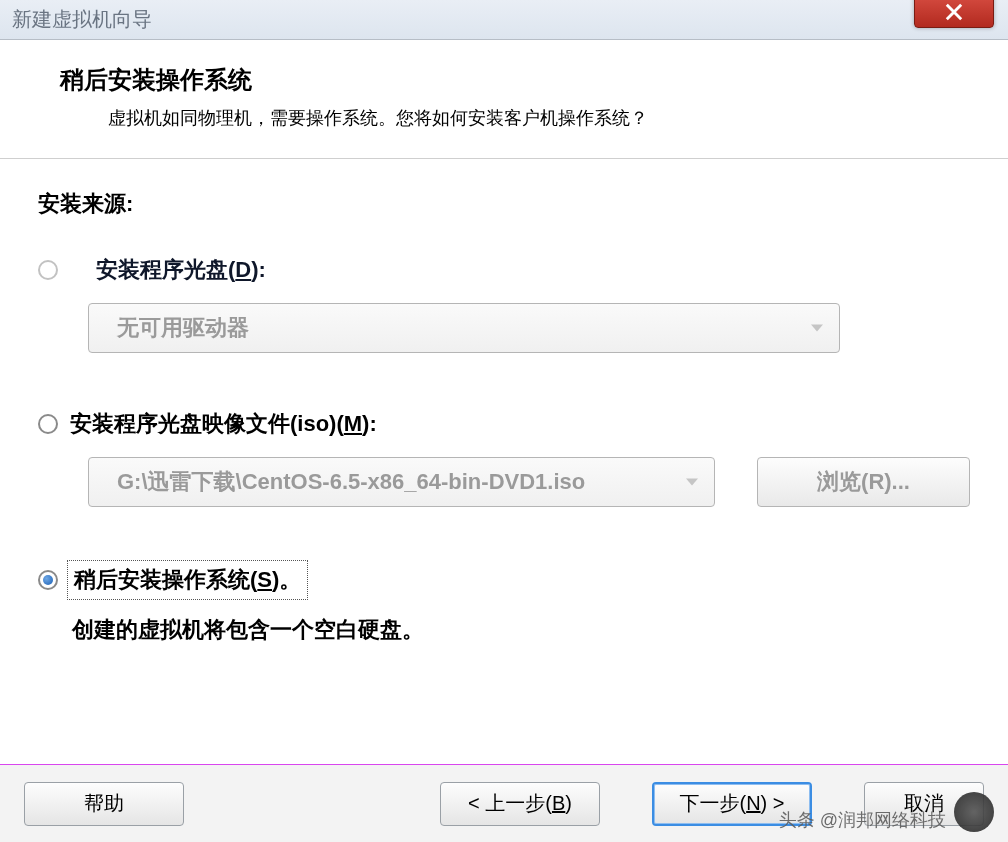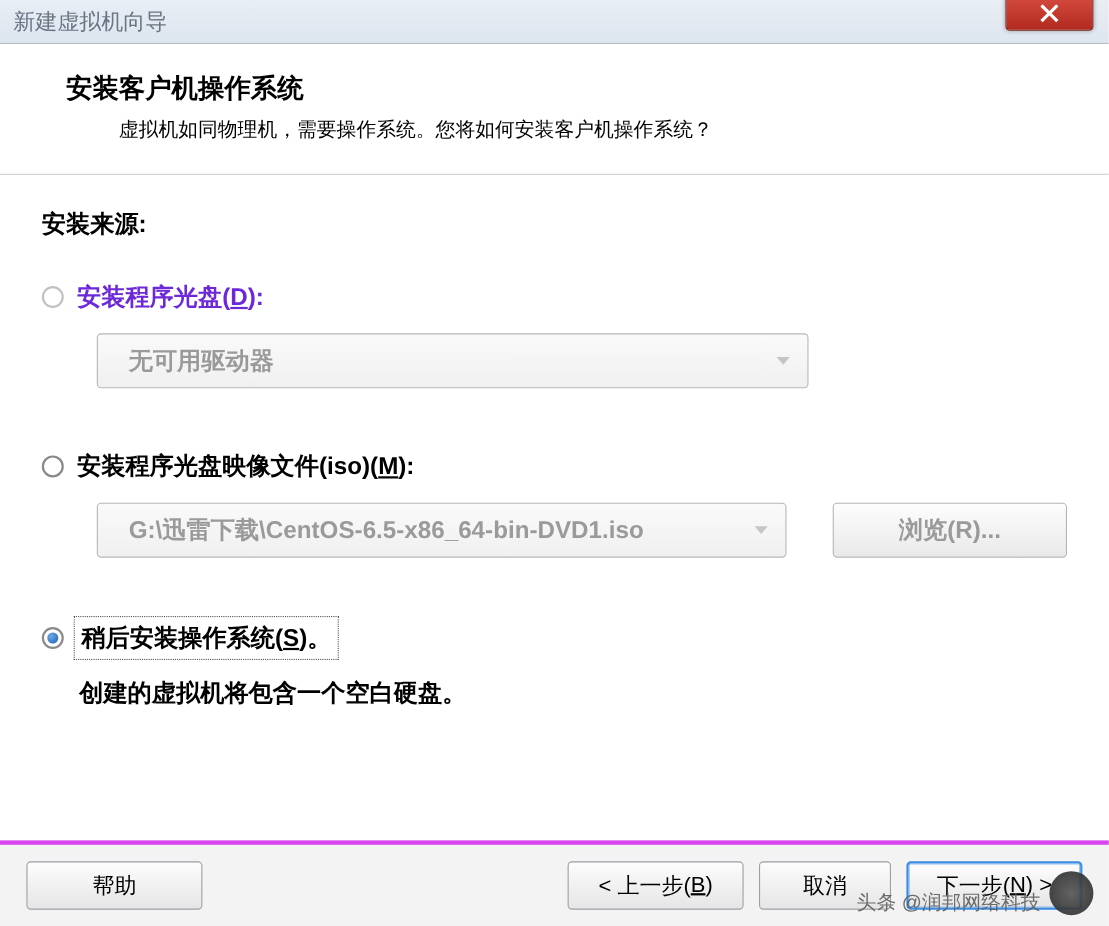--- a/index.html
+++ b/index.html
@@ -85,37 +85,37 @@
     flex-shrink: 0;
   }
   .radio.disabled { border-color: #c2c2c2; }
   .radio .dot {
     width: 10px; height: 10px; border-radius: 50%;
     background: radial-gradient(circle at 35% 35%, #6fa8e6, #1a5fb4);
     display: none;
   }
   .radio.checked .dot { display: block; }
   .radio-label { color: #000; }
-  .radio-label.disabled { color: #6d28d9; }
+  .radio-label.disabled { color: #0f172a; margin-left: 26px; }
   .radio-label .hotkey { text-decoration: underline; }
   .focus-dotted {
     outline: 1px dotted #555;
     outline-offset: 2px;
     padding: 2px 4px;
   }
   .dropdown {
     display: flex;
     align-items: center;
     height: 50px;
     border: 1px solid #b5b5b5;
     border-radius: 4px;
     background: linear-gradient(#fdfdfd, #e9e9e9);
     padding: 0 14px 0 28px;
     margin-left: 50px;
-    width: 647px;
+    width: 752px;
     color: #555;
     font-size: 22px;
     position: relative;
   }
   .dropdown.disabled { color: #9a9a9a; background: linear-gradient(#fafafa,#f0f0f0); }
   .dropdown .caret {
     position: absolute; right: 16px; top: 50%; transform: translateY(-50%);
     width: 0; height: 0;
     border-left: 6px solid transparent;
     border-right: 6px solid transparent;
@@ -142,25 +142,26 @@
     font-size: 22px;
     color: #000;
     margin-left: 34px;
     margin-top: 10px;
   }
   .footer {
     position: absolute;
     left: 0; right: 0;
     bottom: 0;
     height: 78px;
-    border-top: 4px solid #d946ef;
+    border-top: 1px solid #d946ef;
     background: #f3f3f3;
     display: flex;
     align-items: center;
     padding: 0 24px;
+    gap: 38px;
   }
   .btn {
     height: 44px;
     min-width: 160px;
     border: 1px solid #9aa0a6;
     border-radius: 4px;
     background: linear-gradient(#fdfdfd,#e5e5e5);
     font-size: 20px;
     display: inline-flex;
     align-items: center;
@@ -196,21 +197,21 @@
 <div class="titlebar">
   <span class="titlebar-title">新建虚拟机向导</span>
   <div class="close-box">
     <svg viewBox="0 0 10 10">
         <path d="M1 1 L9 9 M9 1 L1 9" stroke="#fff" stroke-width="1.6" fill="none"></path>
       </svg>
   </div>
 </div>
 
 <div class="header-panel">
-  <div class="header-heading">安装客户机操作系统</div>
+  <div class="header-heading">稍后安装操作系统</div>
   <div class="header-sub">虚拟机如同物理机，需要操作系统。您将如何安装客户机操作系统？</div>
 </div>
 
 <div class="body-panel">
   <div class="source-label">安装来源:</div>
 
   <div class="opt-block">
     <div class="radio-row">
       <span class="radio disabled"></span>
       <span class="radio-label disabled">
@@ -259,26 +260,26 @@
 <div class="footer">
   <div class="btn">
       <span>帮助</span>
     </div>
   <div class="spacer"></div>
   <div class="btn">
     <span>&lt; 上一步(</span>
       <span class="hotkey">B</span>
       <span>)</span>
   </div>
-  <div class="btn" style="min-width:120px;">
-      <span>取消</span>
-    </div>
   <div class="btn default">
     <span>下一步(</span>
       <span class="hotkey">N</span>
       <span>) &gt;</span>
   </div>
+  <div class="btn" style="min-width:120px;">
+      <span>取消</span>
+    </div>
 </div>
 
 <div class="watermark">
   <span>头条 @润邦网络科技</span>
   <span class="circ"></span>
 </div>
 
 </body></html>

